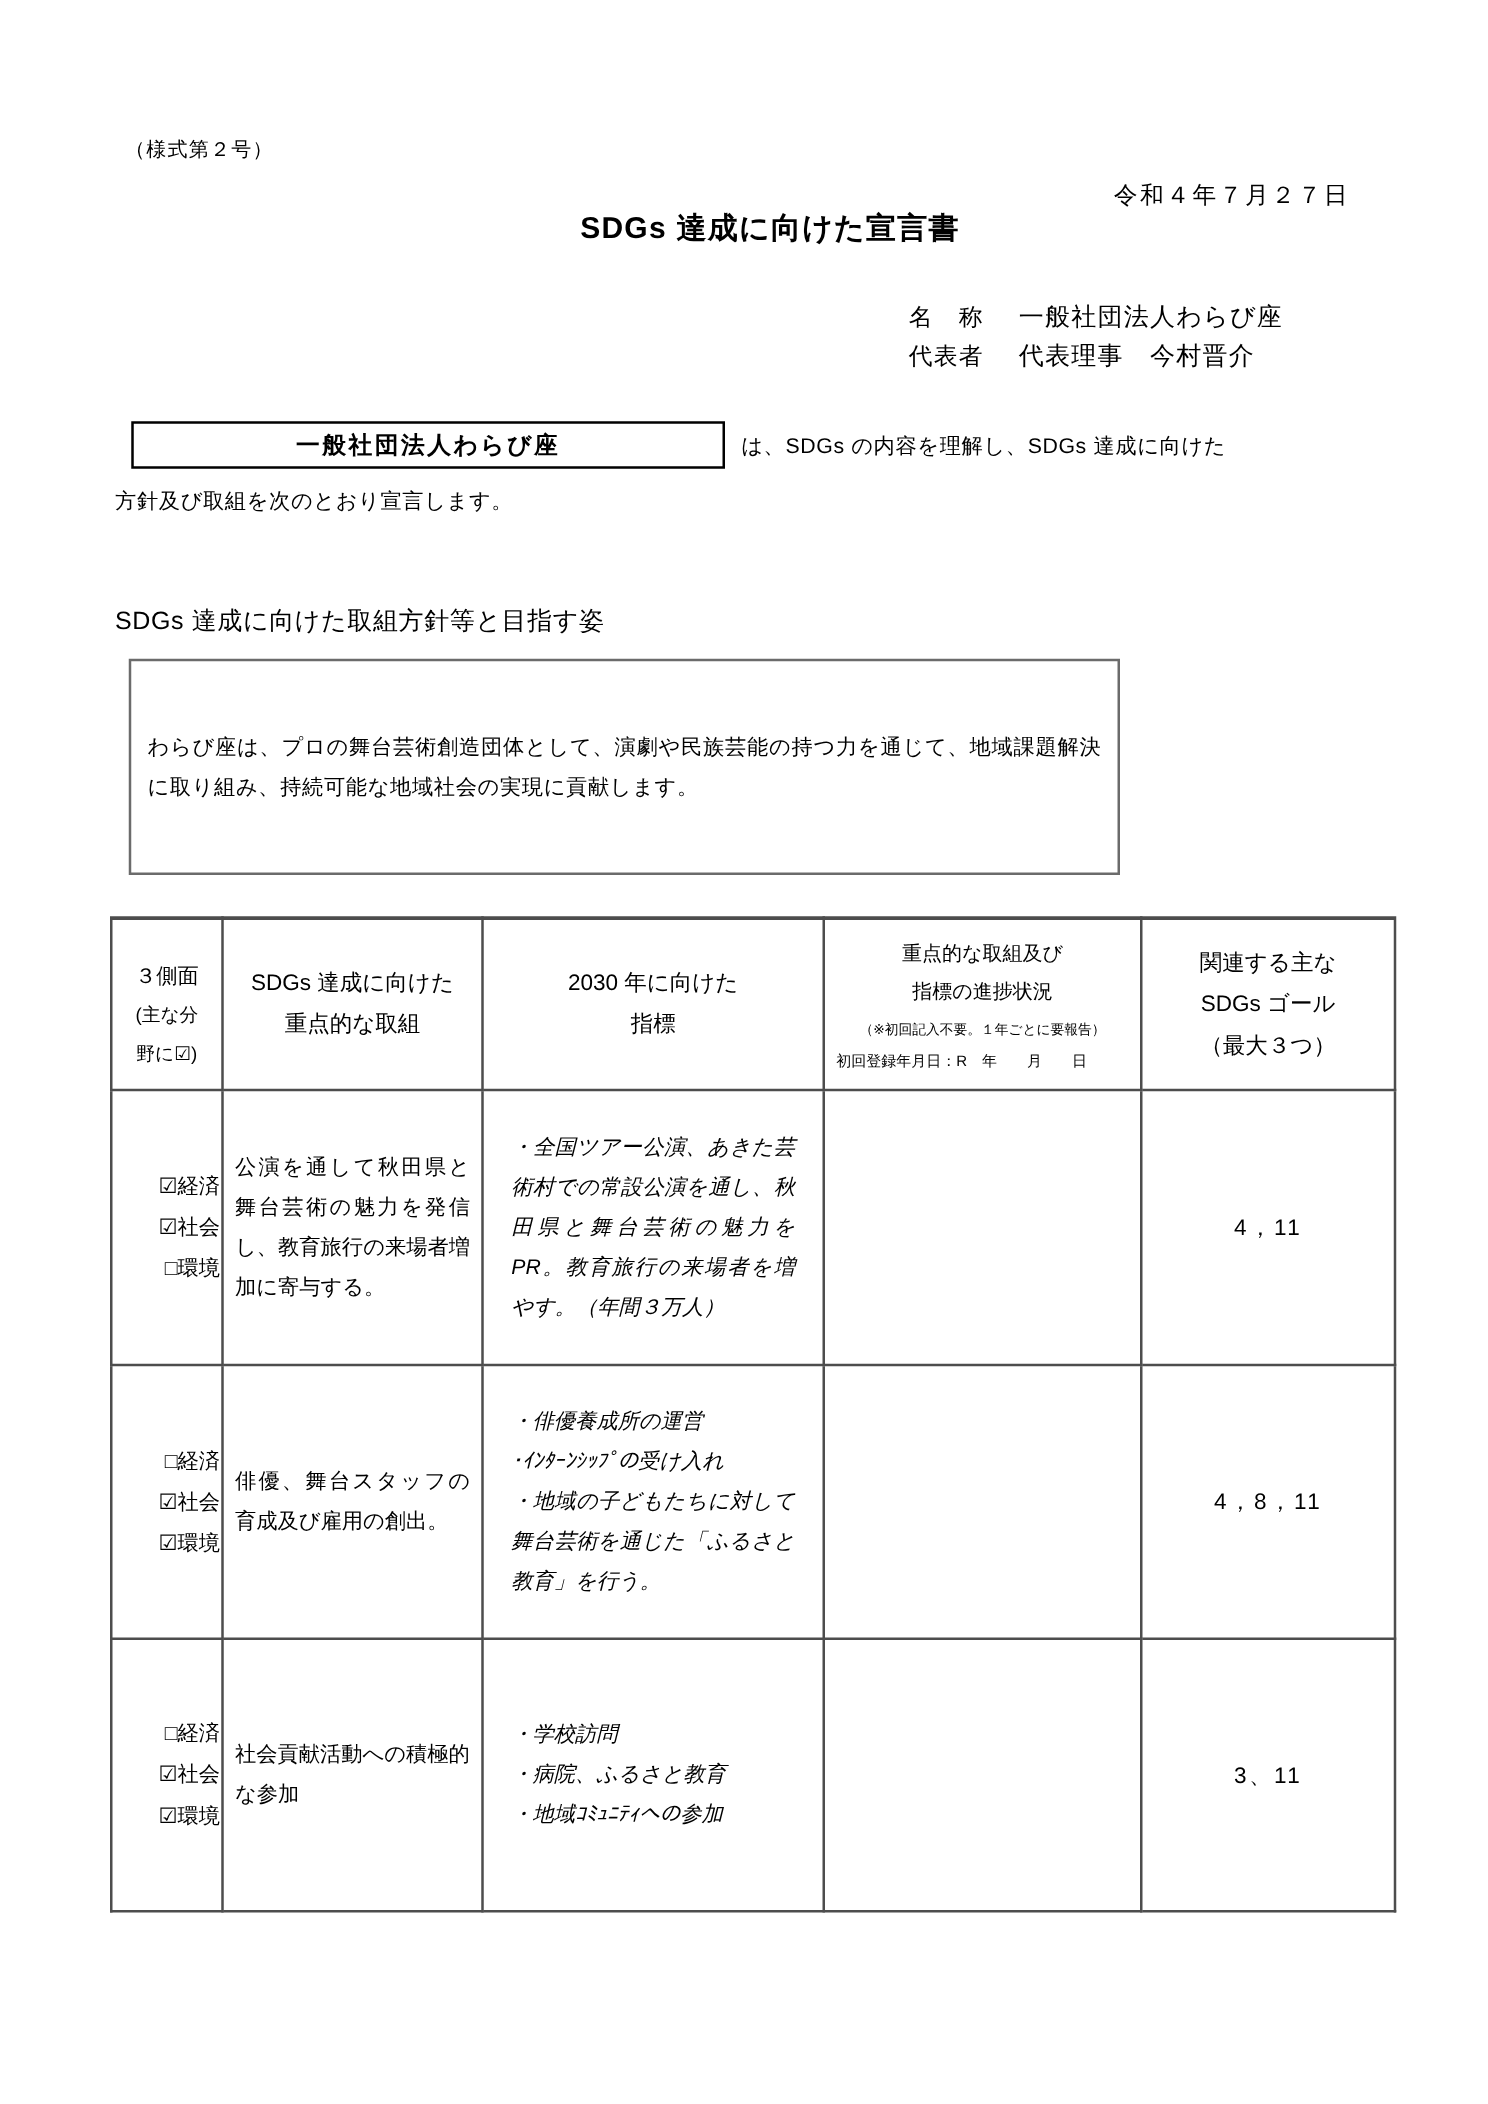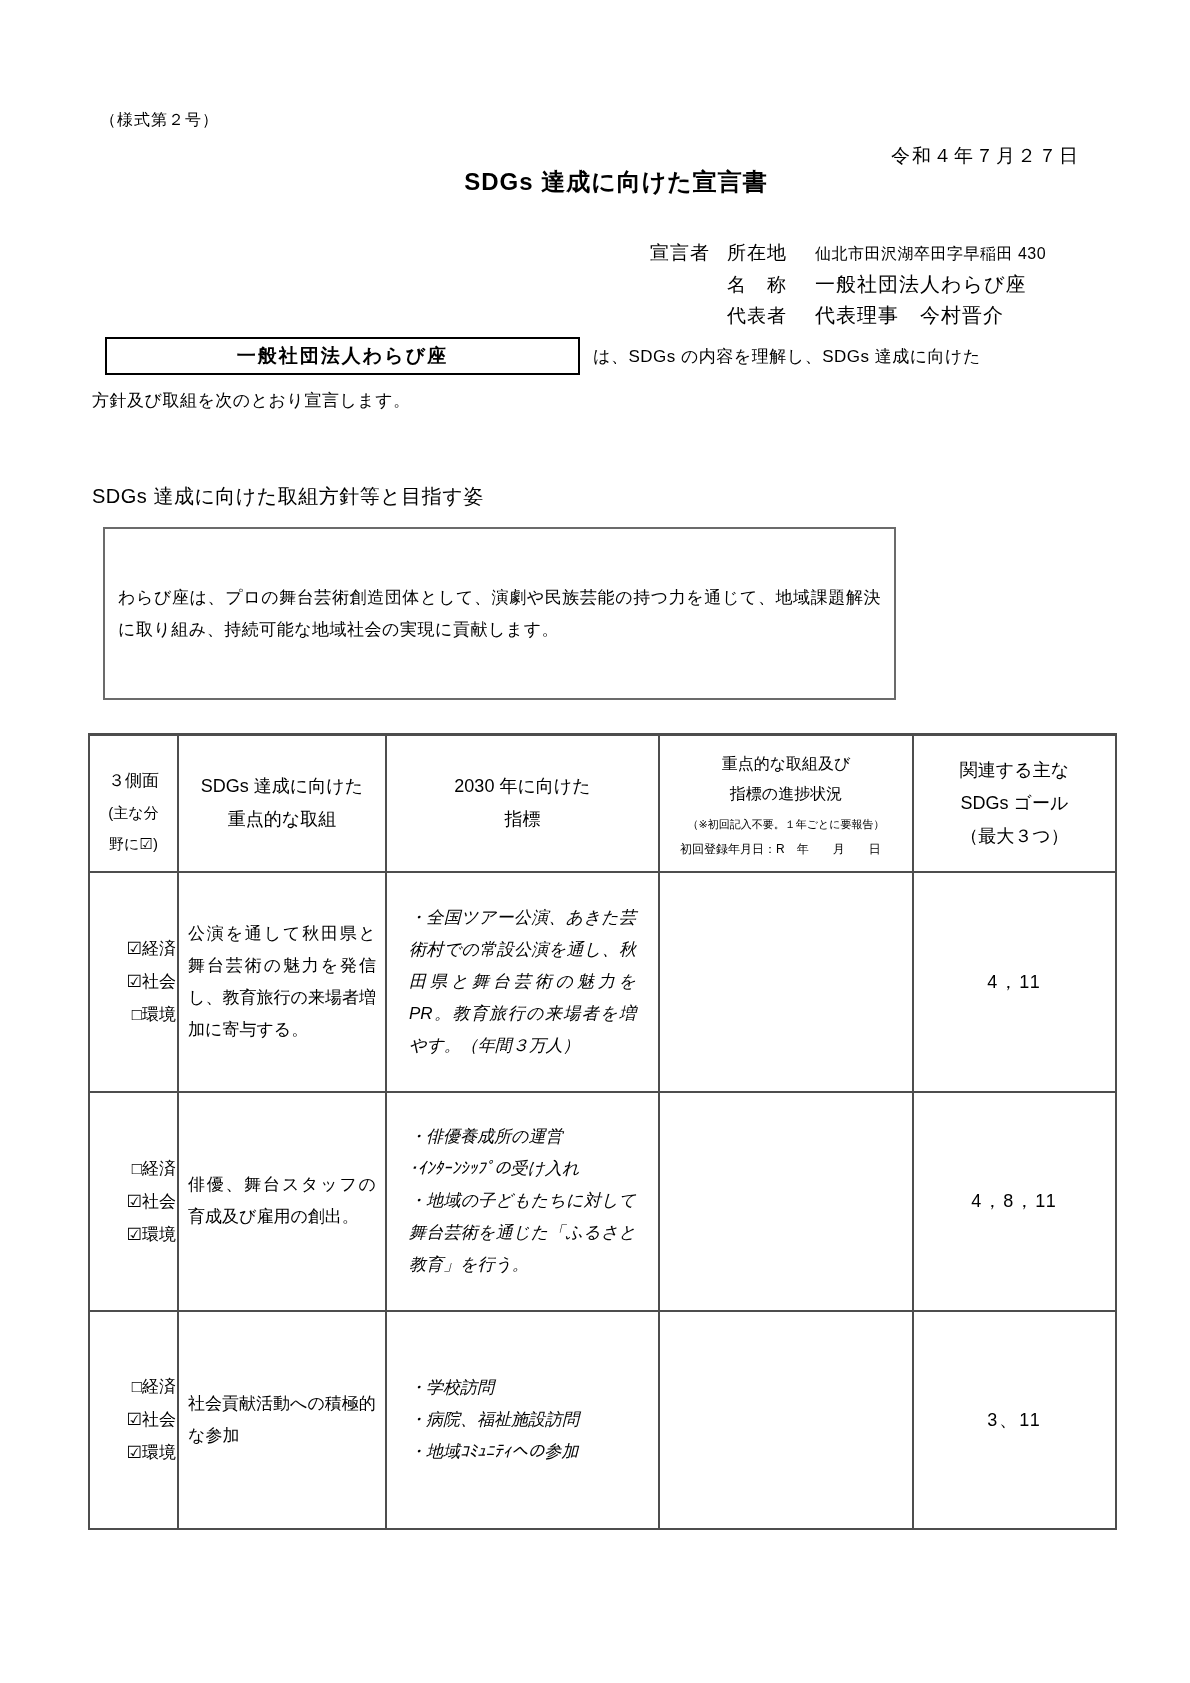--- a/index.html
+++ b/index.html
@@ -75,21 +75,21 @@
   .sdgs-table td { vertical-align: middle; }
   tr.hdr-row { height: 137px; }
   tr.data-row-1 { height: 220px; }
   tr.data-row-2 { height: 219px; }
   tr.data-row-3 { height: 218px; }
   .th-center { text-align: center; }
   .hdr-line { font-size: 18px; line-height: 33px; }
   .hdr-line-sm { font-size: 15px; line-height: 31px; }
   .hdr-aspect-1 { font-size: 17px; line-height: 33px; margin-top: 16px; }
   .hdr-note { font-size: 11px; line-height: 15px; margin-top: 8px; }
-  .hdr-reg-date { font-size: 12px; line-height: 15px; margin-top: 10px; text-align: left; padding-left: 19px; }
+  .hdr-reg-date { font-size: 12px; line-height: 15px; margin-top: 10px; text-align: left; padding-left: 8px; }
   .cell-aspects { text-align: right; font-size: 17px; }
   .aspect-line { line-height: 33px; white-space: nowrap; }
   .cell-text {
     font-size: 17px; line-height: 32px;
     padding: 8px 8px; text-align: justify;
   }
   .cell-bullets { font-size: 17px; line-height: 32px; padding: 8px 21px; font-style: italic; }
   .bullet-item { text-align: justify; }
   .cell-goals { text-align: center; font-size: 18px; letter-spacing: 2px; }
   .cell-empty { }
@@ -97,25 +97,20 @@
 </head>
 <body>
 
 <div class="page">
 
   <div class="form-number">（様式第２号）</div>
   <div class="doc-date">令和４年７月２７日</div>
   <div class="doc-title">SDGs 達成に向けた宣言書</div>
 
   <div class="declarant">
-    <div class="decl-row">
-      <span class="decl-c1">宣言者</span>
-      <span class="decl-c2">所在地</span>
-      <span class="decl-val-s">仙北市田沢湖卒田字早稲田 430</span>
-    </div>
     <div class="decl-row">
       <span class="decl-c1"></span>
       <span class="decl-c2">名　称</span>
       <span class="decl-val-l">一般社団法人わらび座</span>
     </div>
     <div class="decl-row">
       <span class="decl-c1"></span>
       <span class="decl-c2">代表者</span>
       <span class="decl-val-l">代表理事　今村晋介</span>
     </div>
@@ -211,21 +206,21 @@
         <div class="aspect-line"><span>□</span><span>経済</span></div>
         <div class="aspect-line"><span>☑</span><span>社会</span></div>
         <div class="aspect-line"><span>☑</span><span>環境</span></div>
       </td>
       <td>
         <div class="cell-text" style="text-align:left;">社会貢献活動への積極的な参加</div>
       </td>
       <td>
         <div class="cell-bullets">
           <div class="bullet-item">・学校訪問</div>
-          <div class="bullet-item">・病院、福祉施設訪問</div>
+          <div class="bullet-item">・病院、ふるさと教育</div>
           <div class="bullet-item">・地域ｺﾐｭﾆﾃｨへの参加</div>
         </div>
       </td>
       <td class="cell-empty"></td>
       <td class="cell-goals">3、11</td>
     </tr>
   </tbody>
     </table>
 
 </div>

